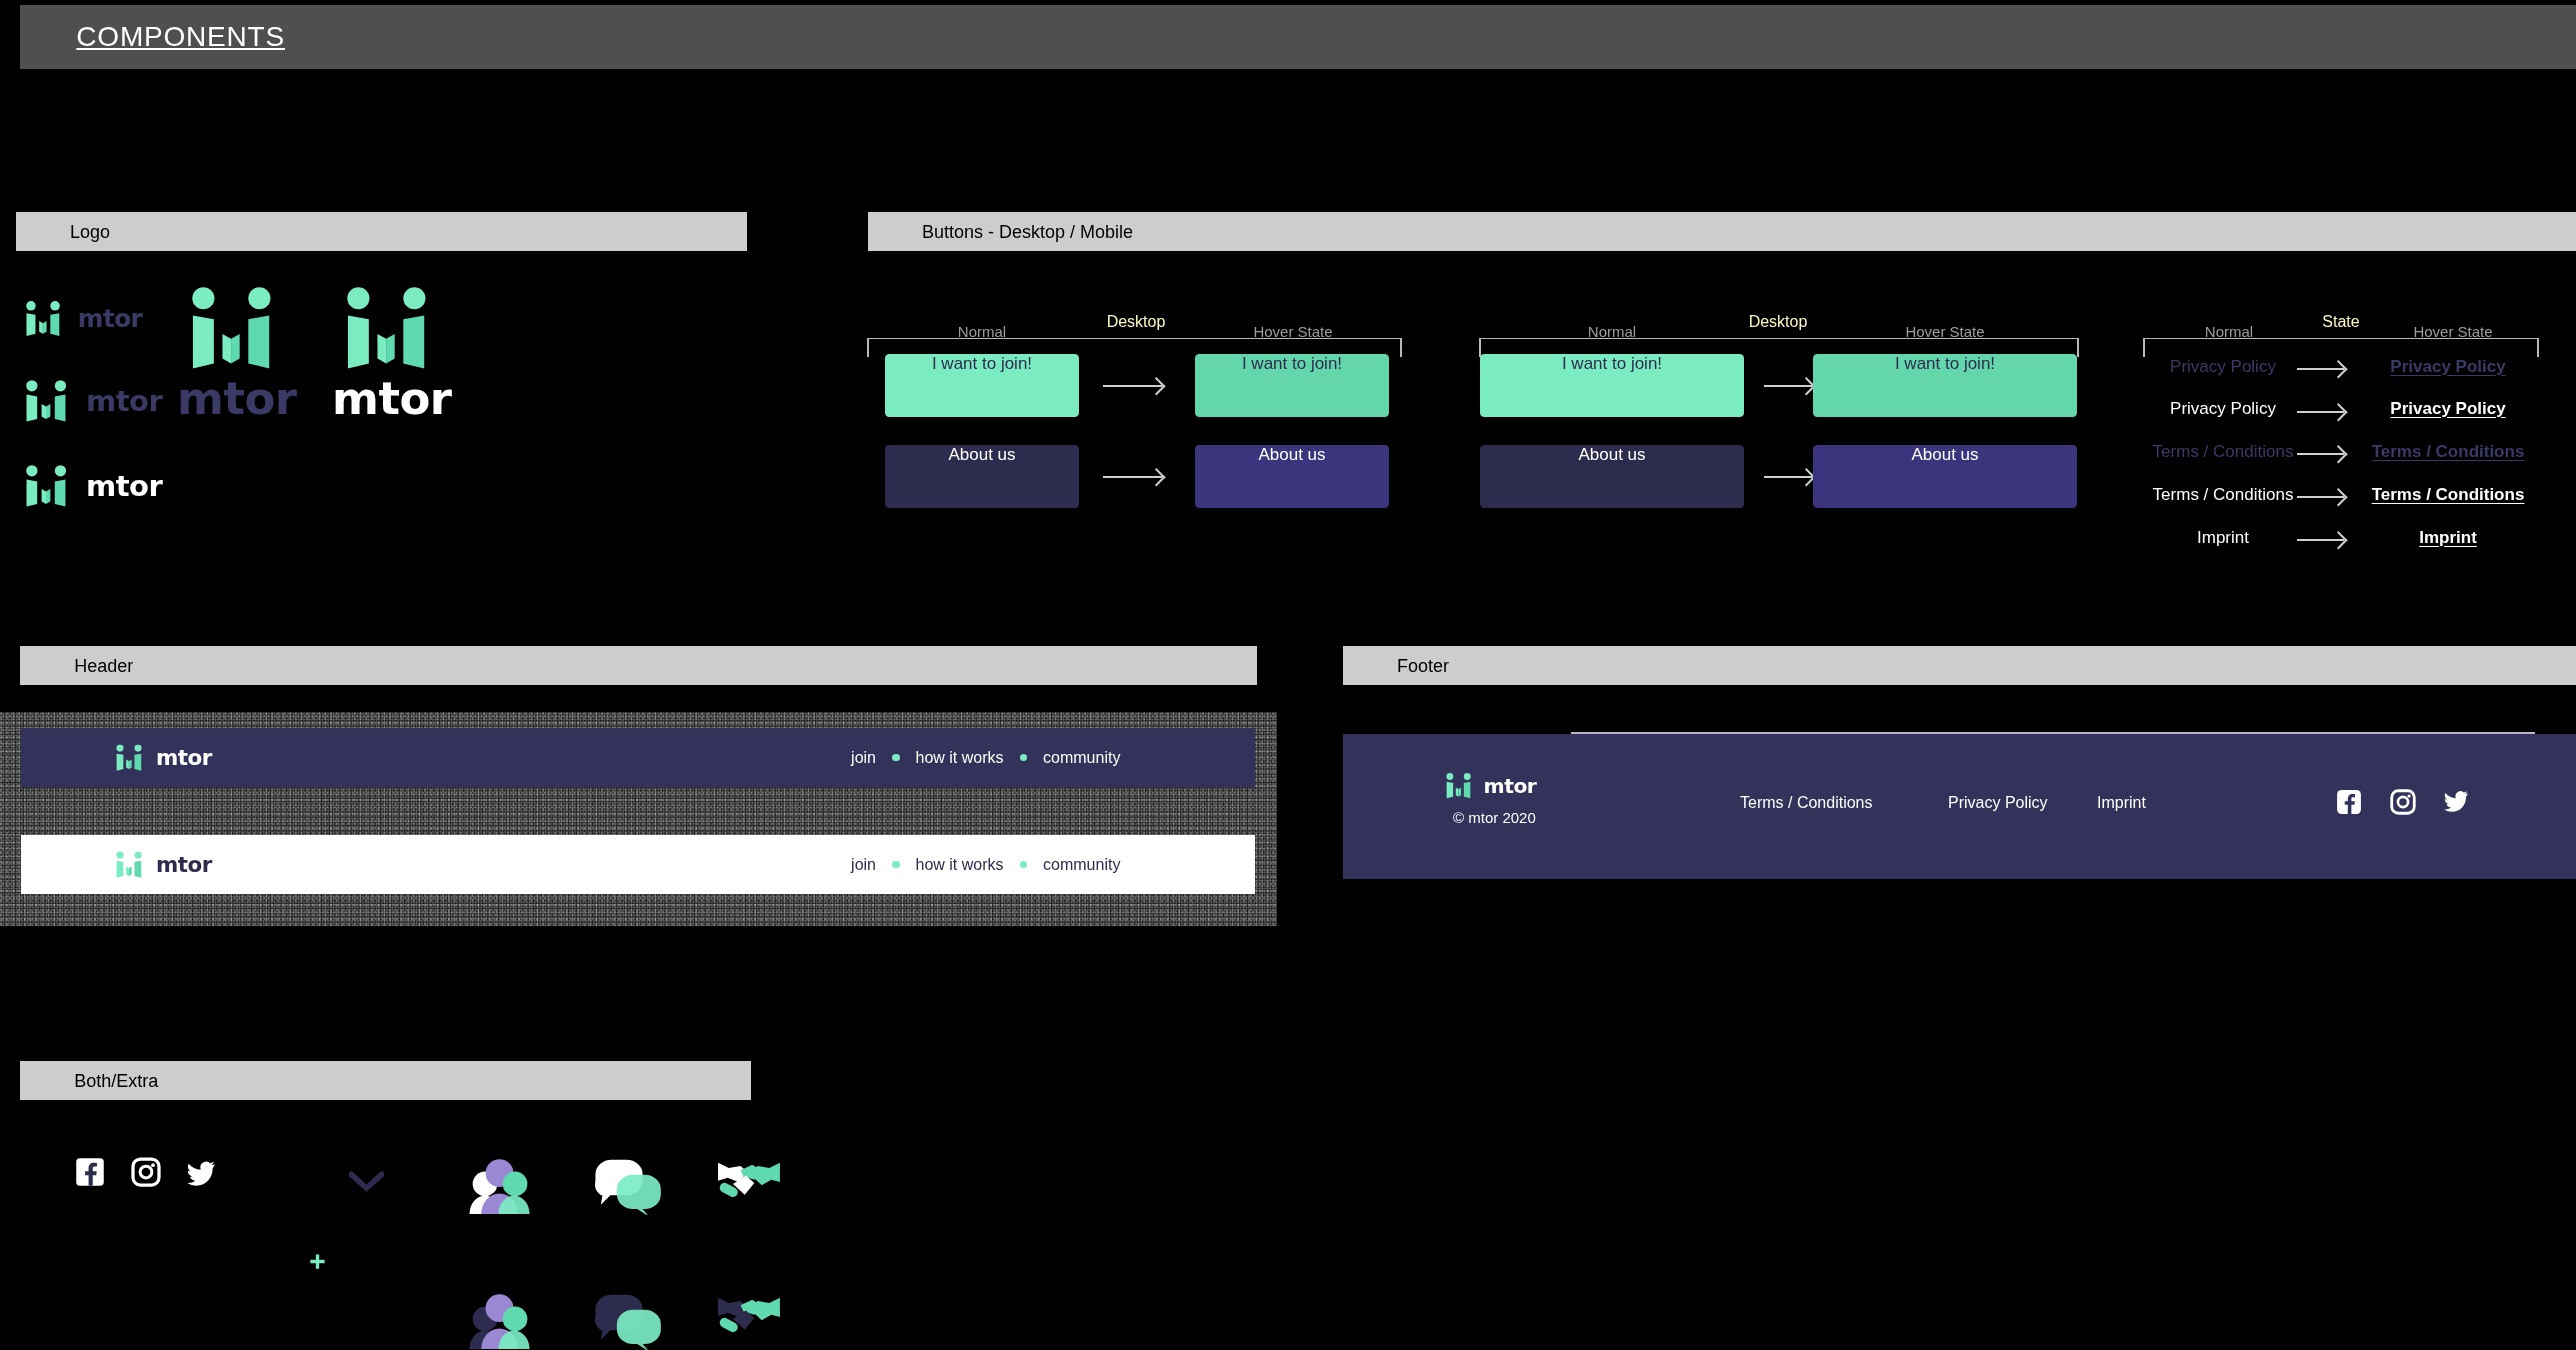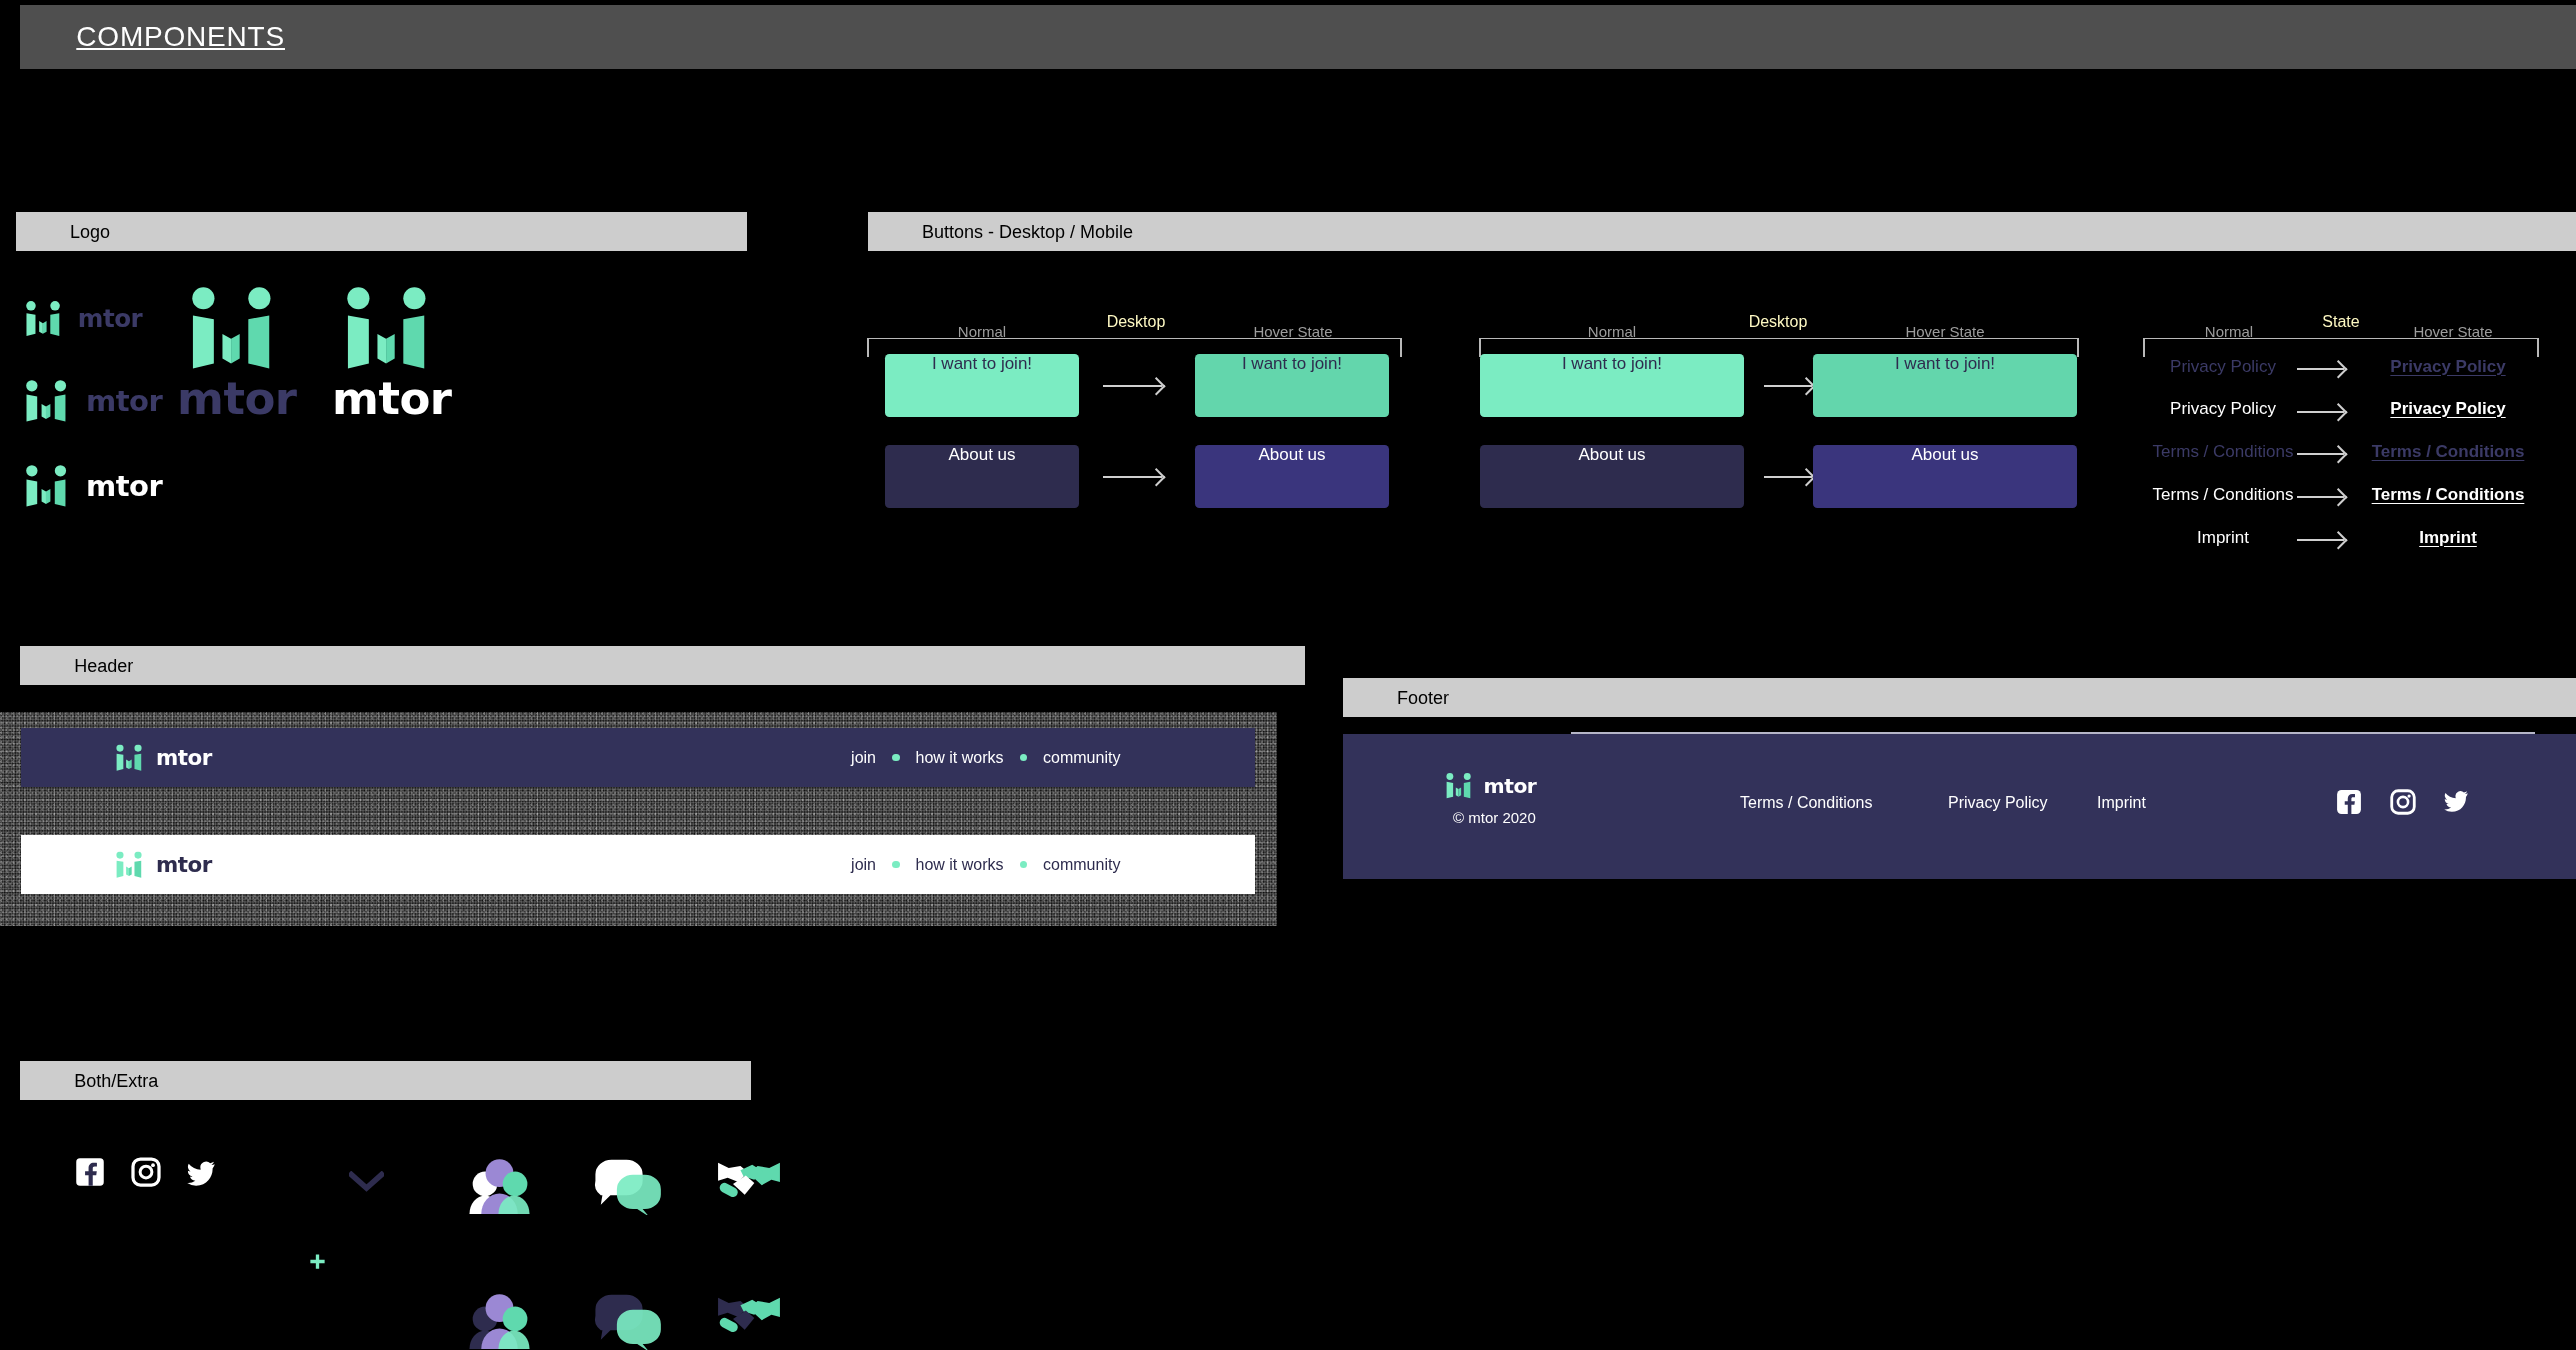--- a/index.html
+++ b/index.html
@@ -235,21 +235,21 @@
 <div class="tlink navy ul" style="left:2448px;top:442px;">Terms / Conditions</div>
 
 <div class="tlink white" style="left:2223px;top:485px;">Terms / Conditions</div>
 <div class="arrow" style="left:2297px;top:496px;width:47px;"></div>
 <div class="tlink white ul" style="left:2448px;top:485px;">Terms / Conditions</div>
 
 <div class="tlink white" style="left:2223px;top:528px;">Imprint</div>
 <div class="arrow" style="left:2297px;top:539px;width:47px;"></div>
 <div class="tlink white ul" style="left:2448px;top:528px;">Imprint</div>
 
-<div class="abs sec-strip" style="left:20.3px;top:646px;width:1237px;padding-left:48px;">
+<div class="abs sec-strip" style="left:20.3px;top:646px;width:1237px;">
   <div class="lab">Header</div>
 </div>
 
 <div class="abs" id="header-noise"></div>
 
 <div class="abs navbar" style="left:21.4px;top:728px;width:1234px;height:59px;background:#33325a;">
   <div class="logo-row" style="position:absolute;left:94px;top:50%;transform:translateY(-50%);">
     <svg width="31" height="27" viewBox="0 0 78 68">
       <circle cx="12.5" cy="9" r="9" fill="#7BECC2"></circle>
         <circle cx="58" cy="9" r="9" fill="#7BECC2"></circle>
@@ -283,21 +283,21 @@
   </div>
   <div class="nav-links" style="right:135px;color:#2E2C4E;">
     <span>join</span>
     <span class="dot"></span>
     <span>how it works</span>
     <span class="dot"></span>
     <span>community</span>
   </div>
 </div>
 
-<div class="abs sec-strip" style="left:1343px;top:678px;width:1233px;">
+<div class="abs sec-strip" style="left:1343px;top:646px;width:1233px;">
   <div class="lab">Footer</div>
 </div>
 
 <div class="abs" id="footer-hairline"></div>
 <div class="abs" id="footer-panel">
   <div class="logo-row" style="position:absolute;left:102px;top:39px;">
     <svg width="30" height="26" viewBox="0 0 78 68">
       <circle cx="12.5" cy="9" r="9" fill="#7BECC2"></circle>
         <circle cx="58" cy="9" r="9" fill="#7BECC2"></circle>
       <path d="M4 23 L21 26 L21 62 L4 66 Z" fill="#7BECC2"></path>

